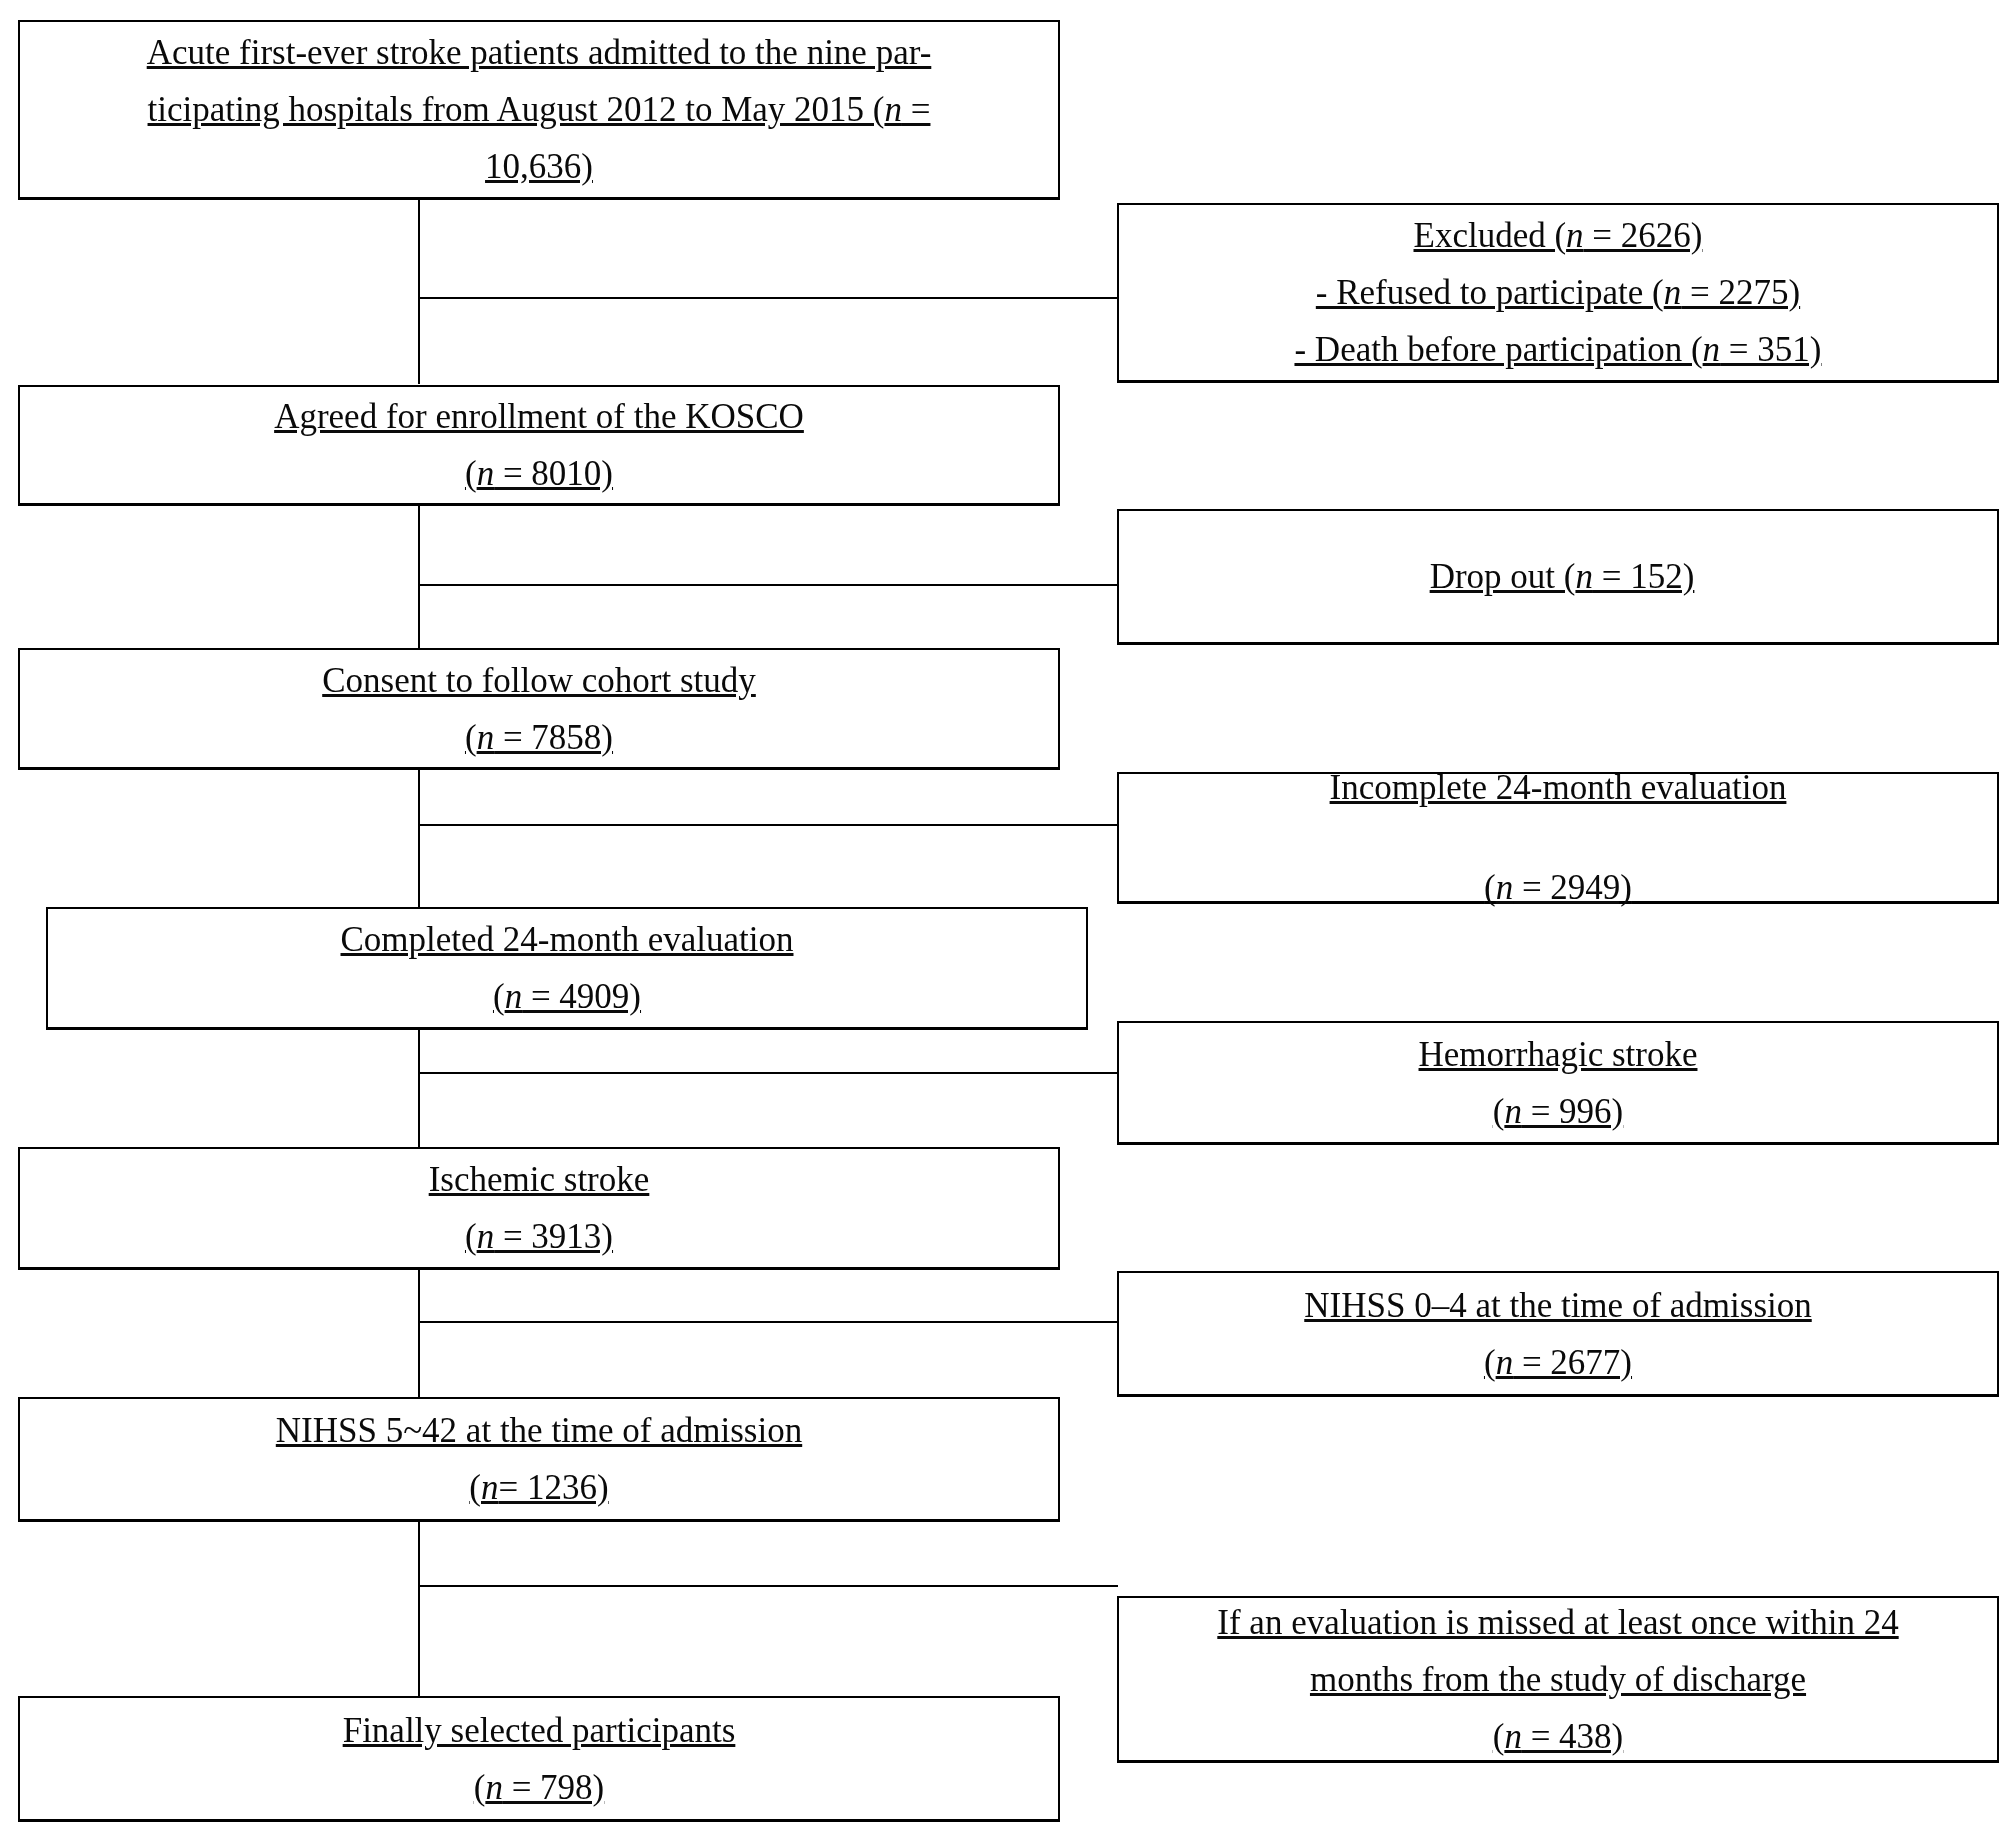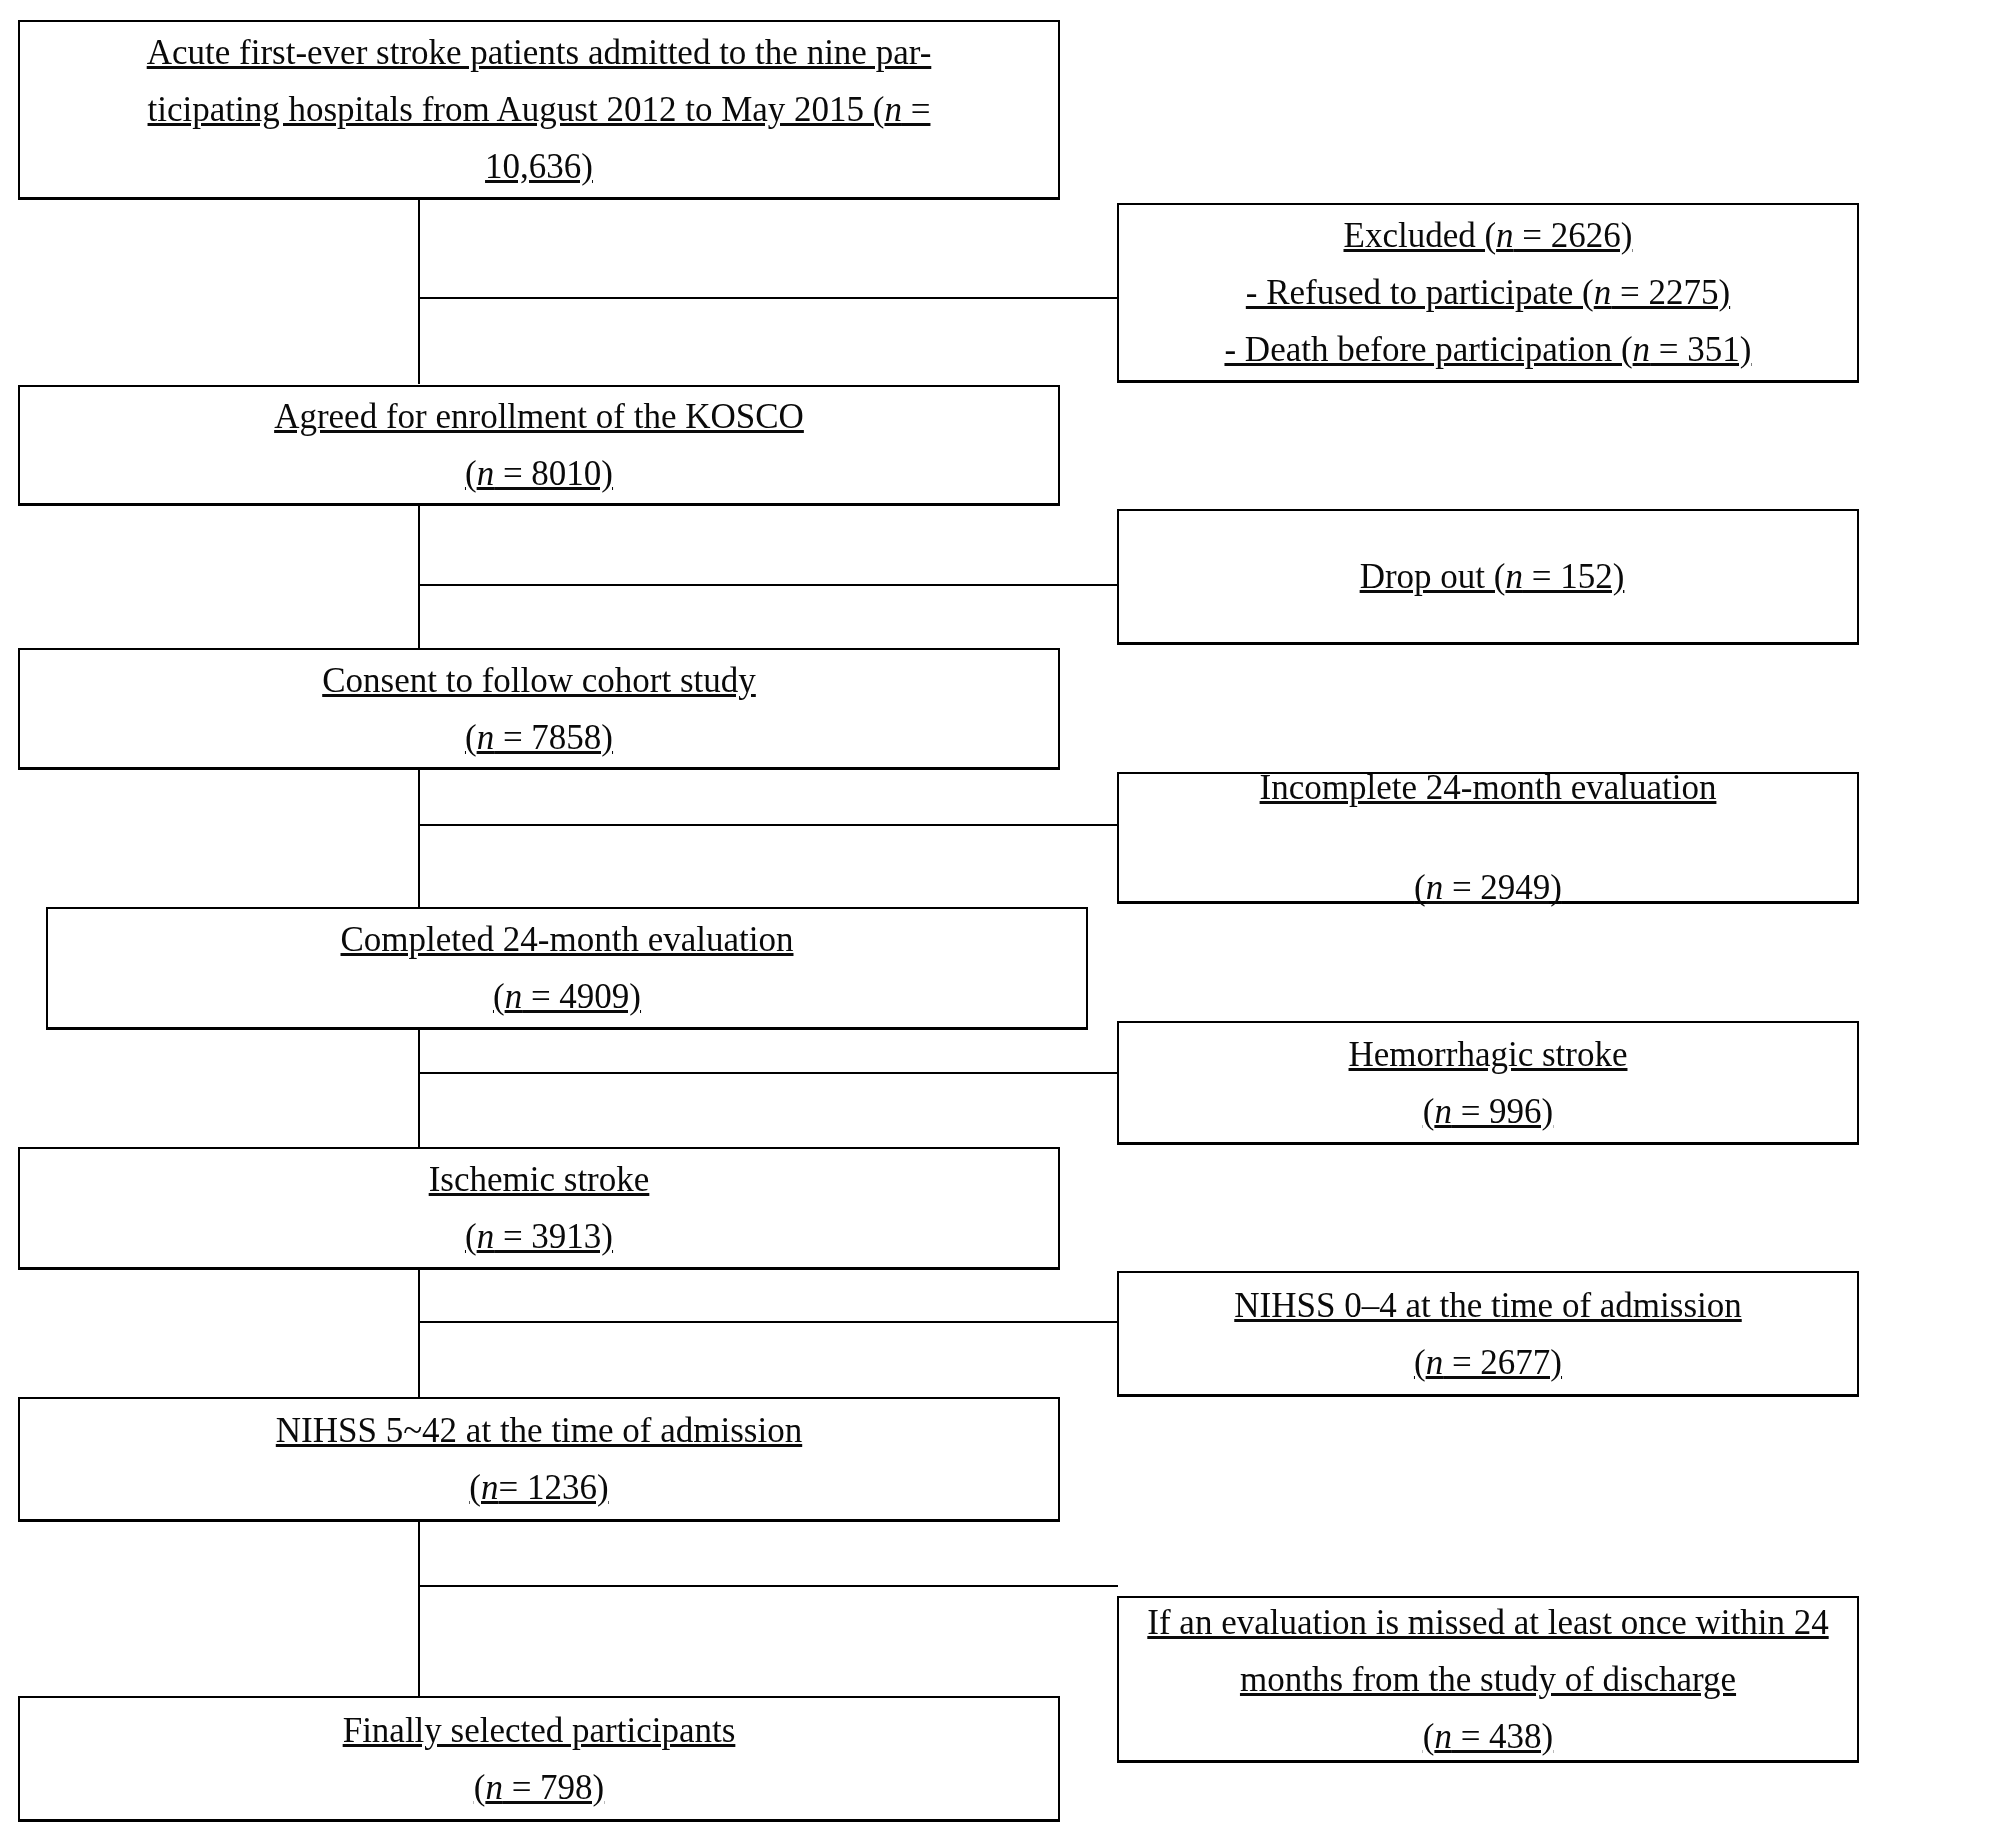--- a/index.html
+++ b/index.html
@@ -25,21 +25,21 @@
     border-bottom-width: 3.6px;
     display: flex;
     flex-direction: column;
     justify-content: center;
     align-items: center;
     text-align: center;
     z-index: 2;
     text-decoration: underline;
   }
   .main { left: 18px;   width: 1042px; }
-  .side { left: 1117px; width: 742px; }
+  .side { left: 1117px; width: 882px; }
   .ln {
     font-size: 35px;
     line-height: 57px;
     white-space: nowrap;
   }
   .vline {
     position: absolute;
     left: 418px;
     width: 2.2px;
     background: #000000;

